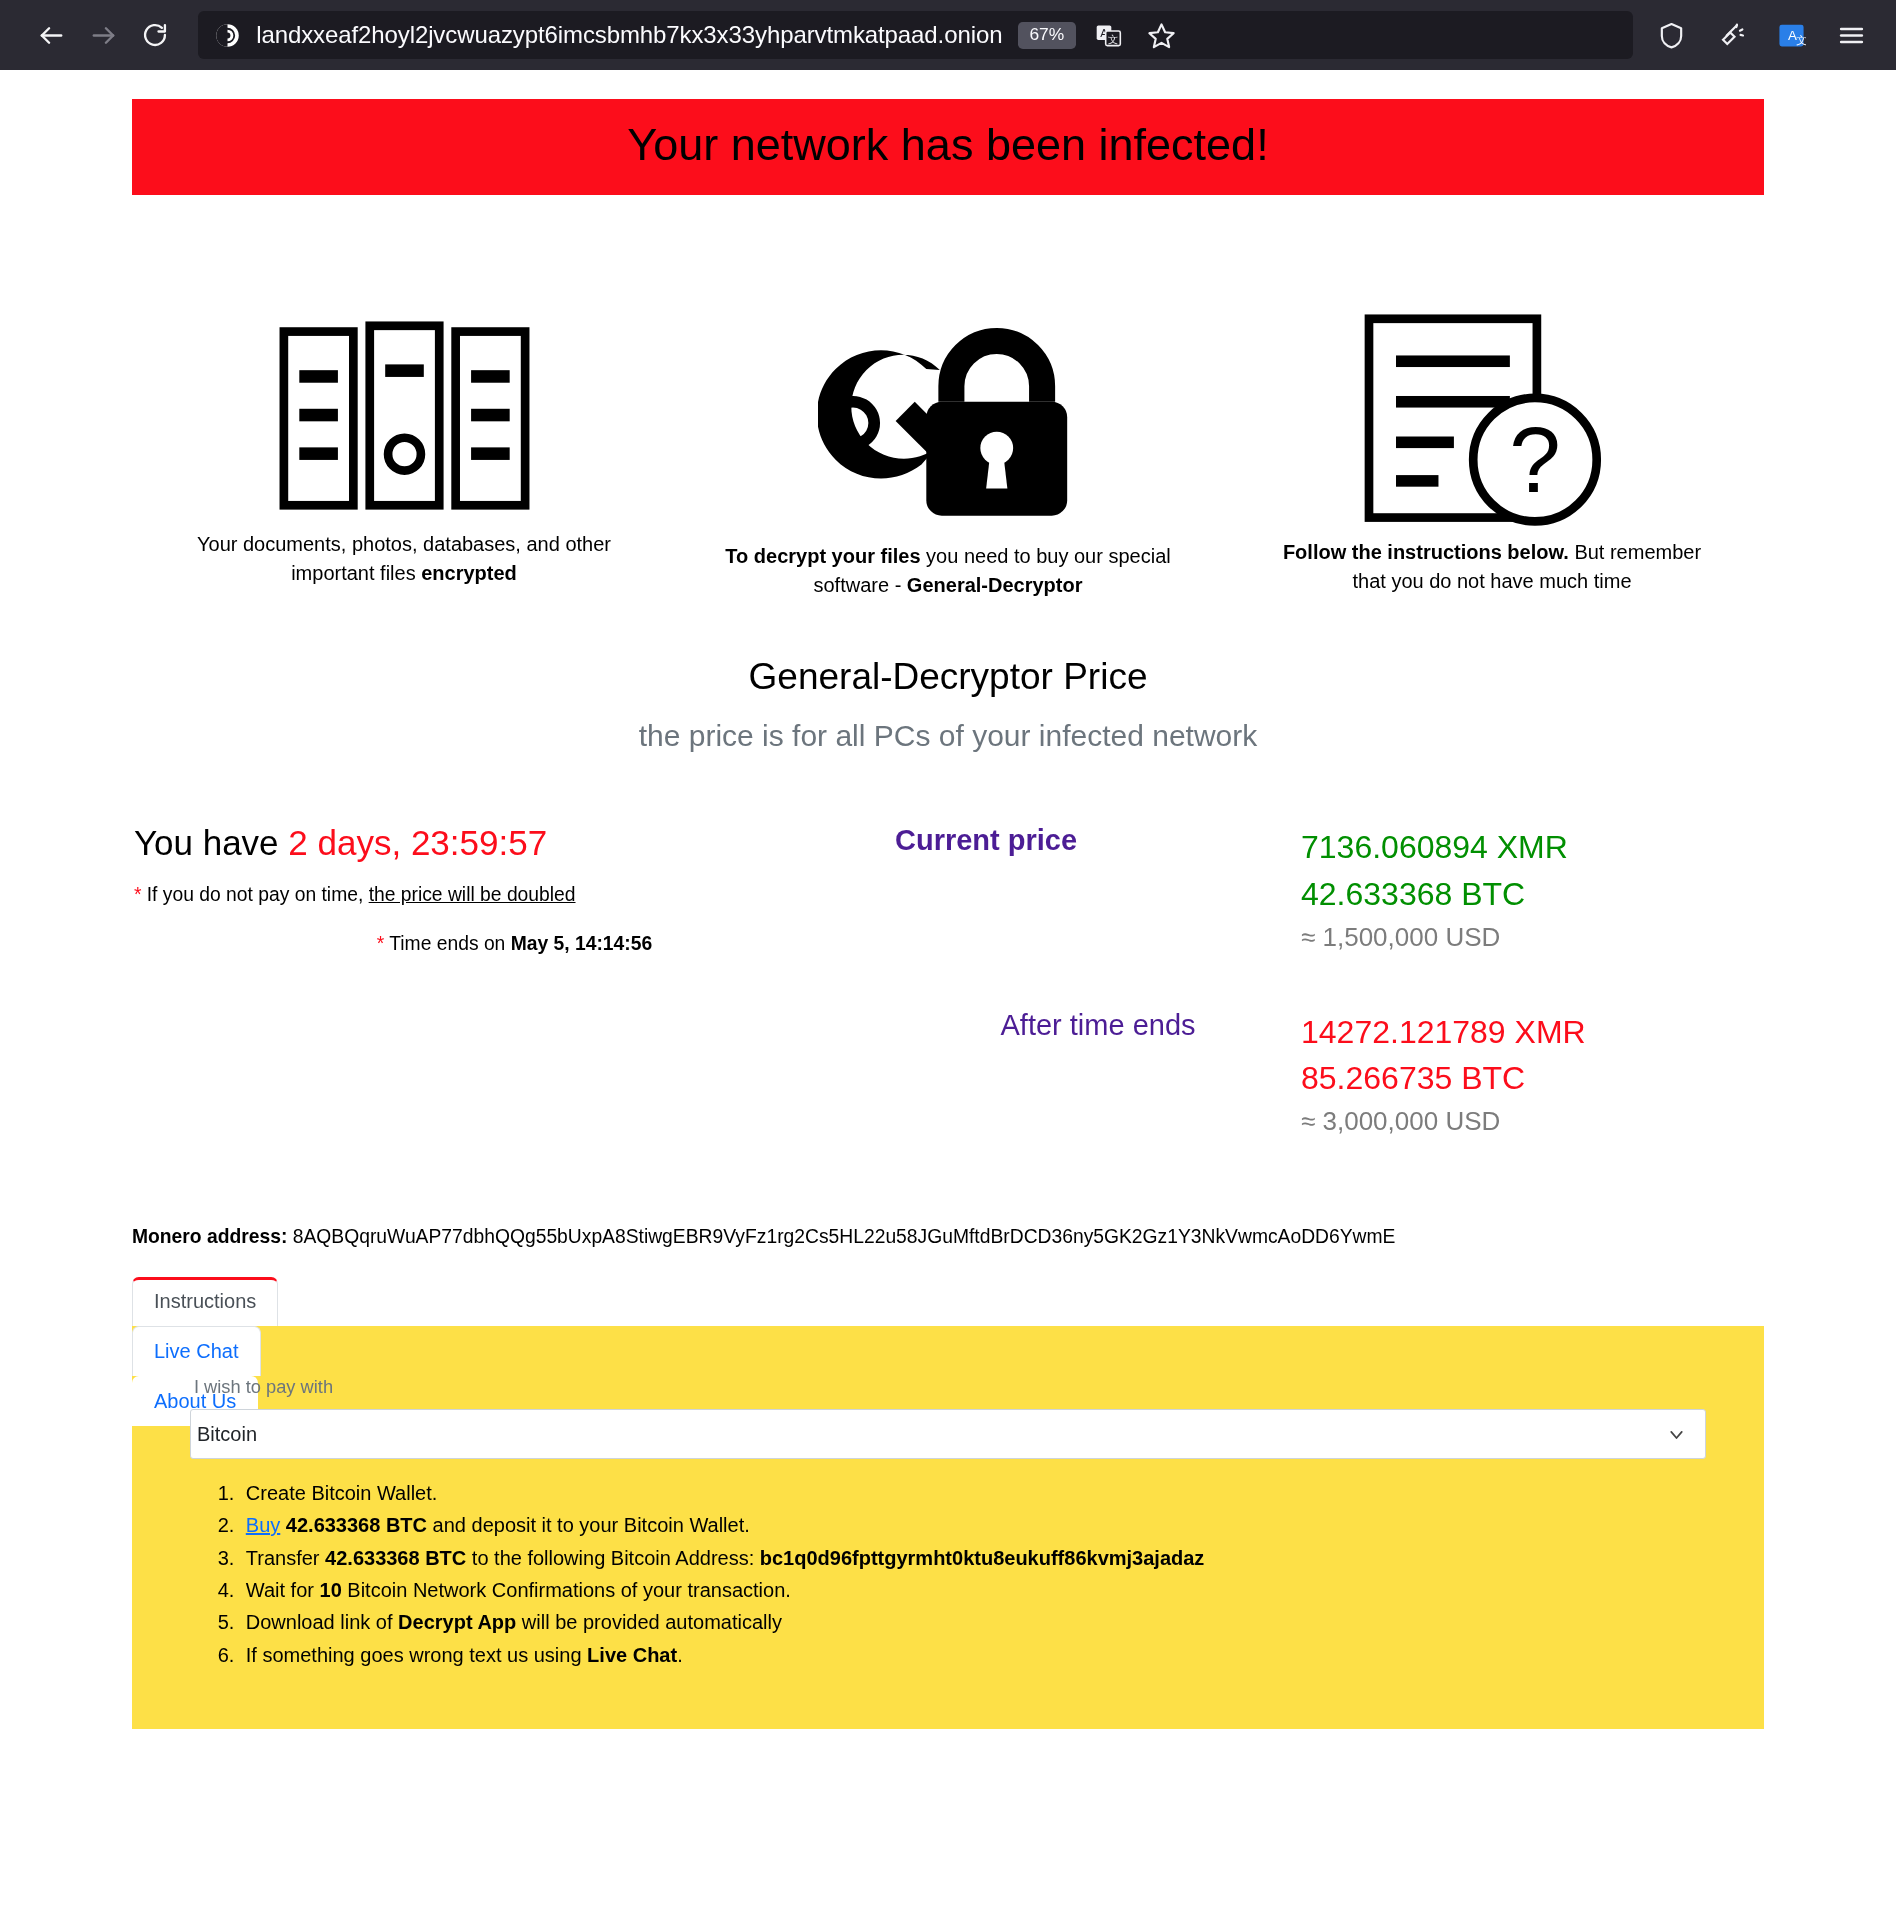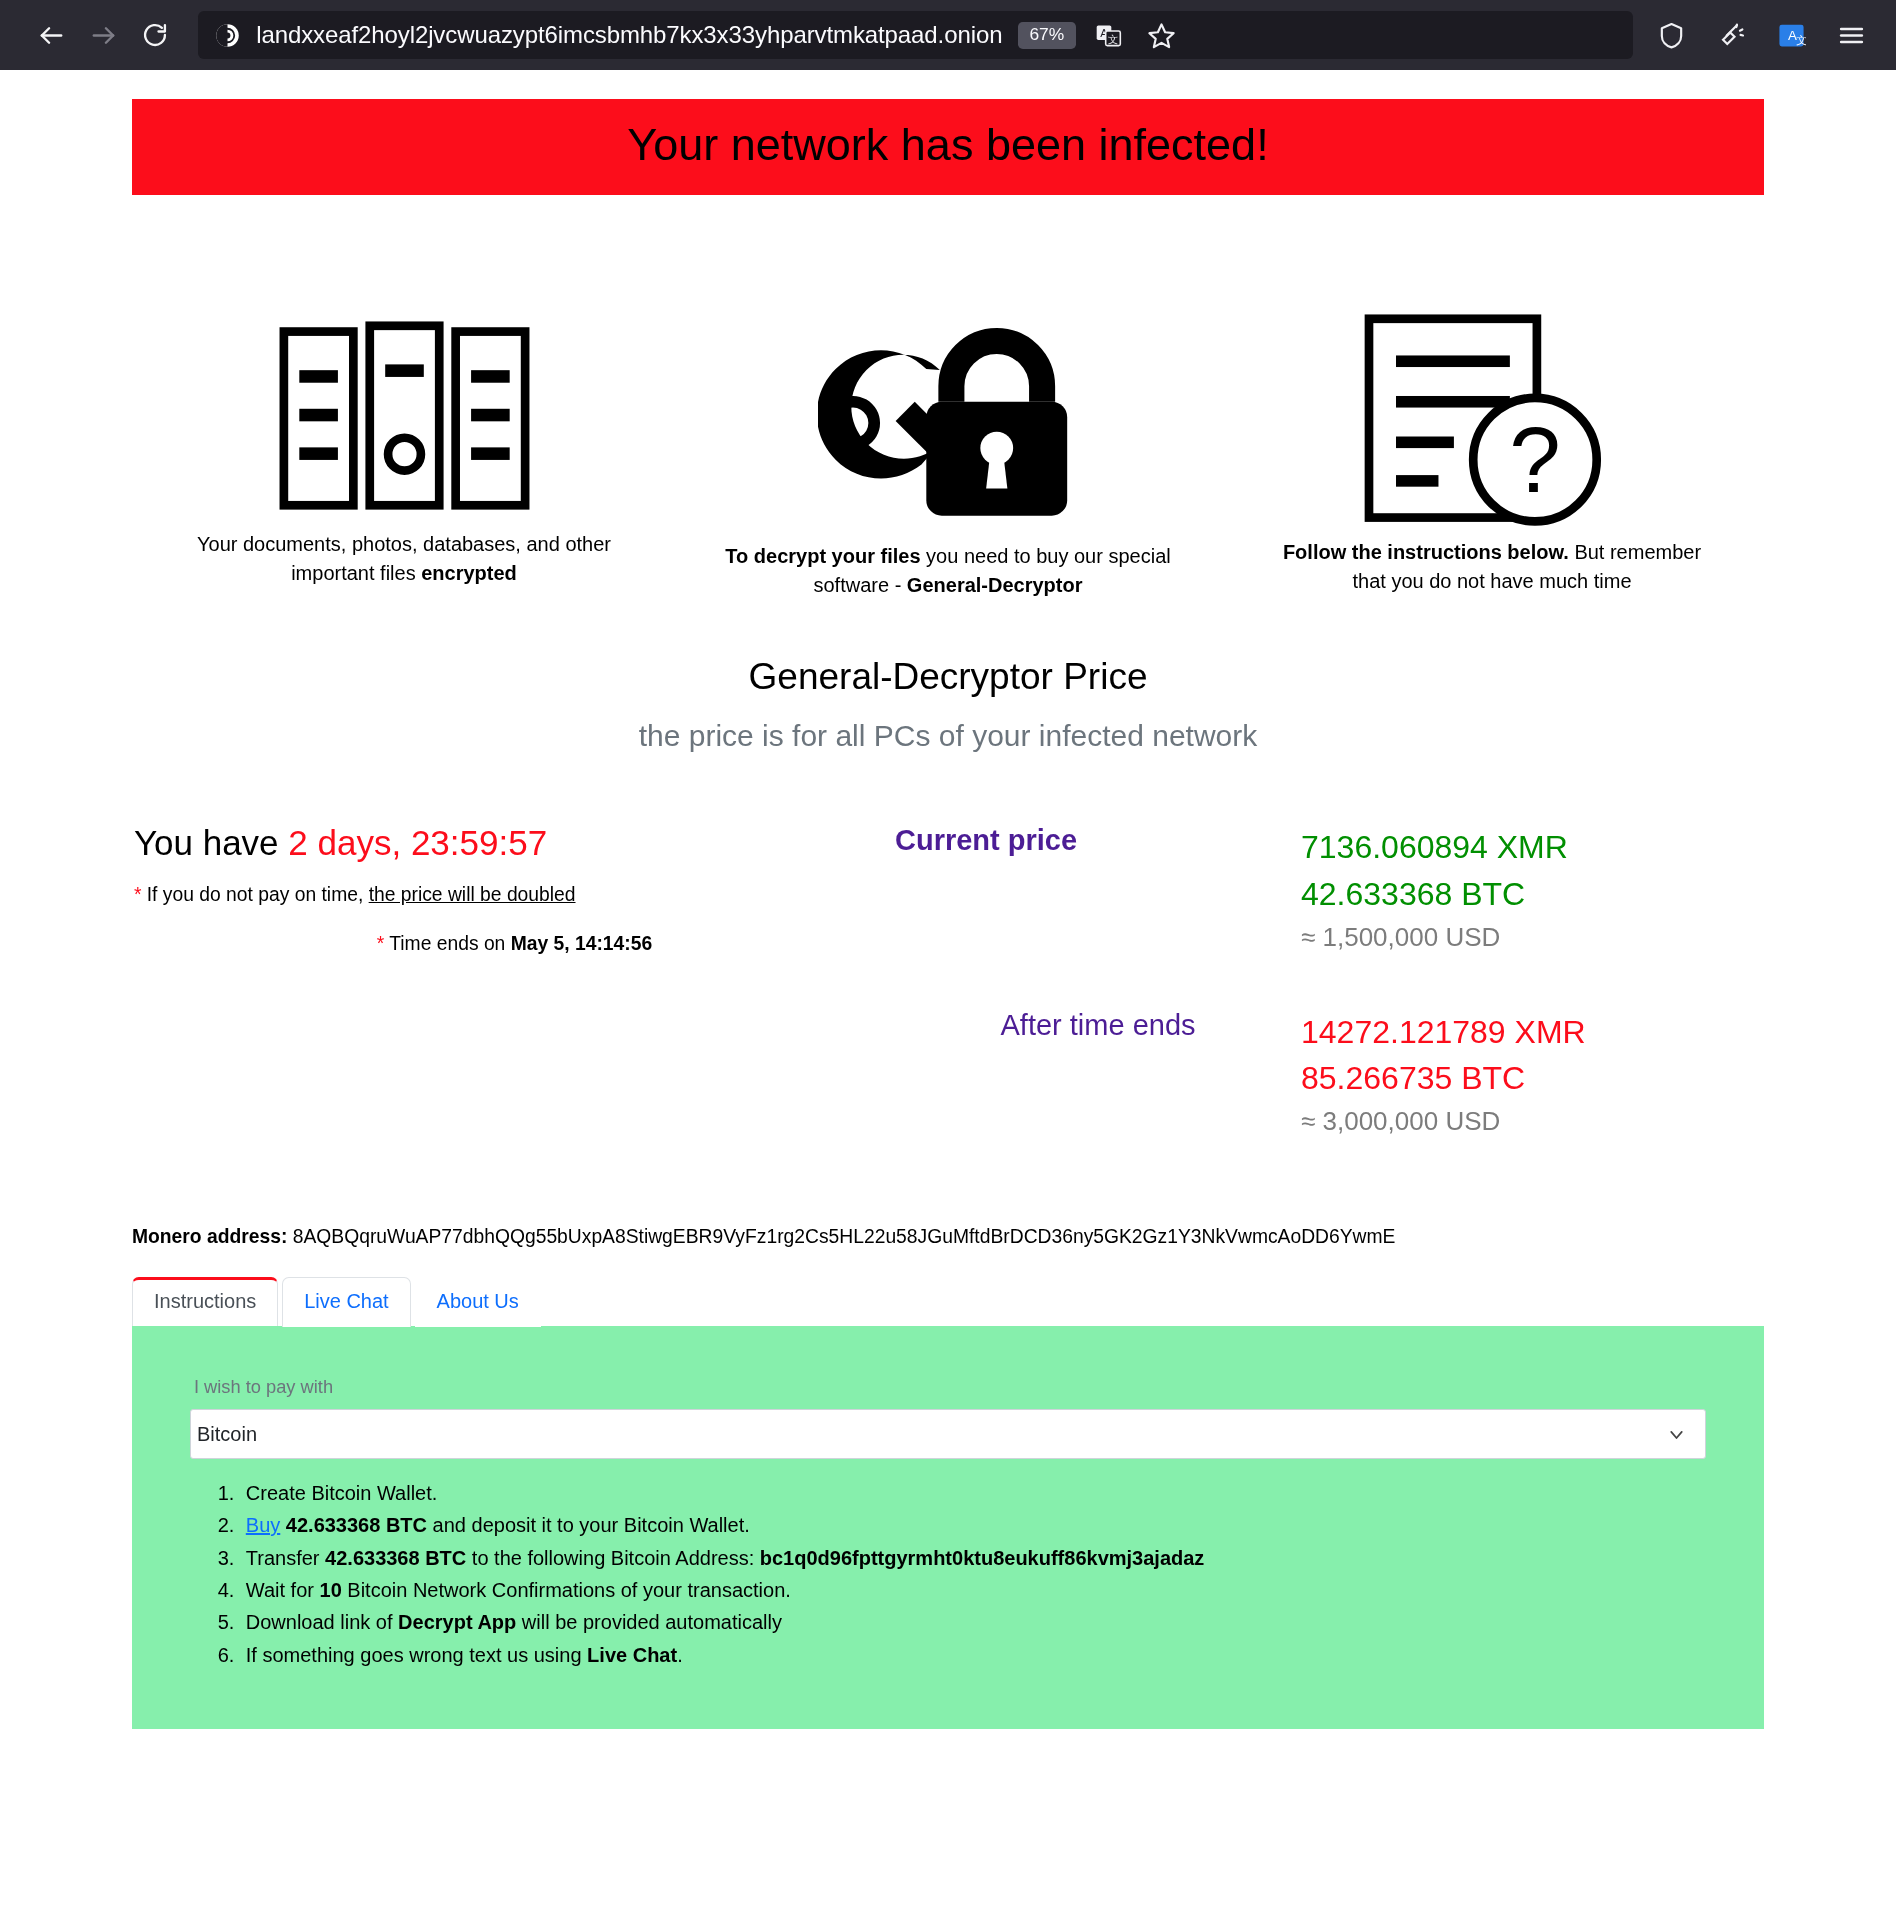--- a/index.html
+++ b/index.html
@@ -174,20 +174,21 @@
   }
   .addr b{ font-weight:bold; }
 
   
   .tabs{
     display:flex;
     margin-top:25px;
     align-items:flex-start;
     border-bottom:0;
     height:50px;
+    flex-direction:column;
   }
   .tab{
     font-size:20px;
     padding:11.6px 21px 13.5px 21px;
     border:1px solid #dee2e6;
     border-bottom:none;
     border-radius:6.8px 6.8px 0 0;
     background:#fff;
     color:#0d6efd;
     line-height:1.2;
@@ -195,21 +196,21 @@
   }
   .tab.active{
     color:#495057;
     border-top:3.9px solid #fc0d1b;
     padding-top:8.7px;
   }
   .tab.plain{ border-color:transparent; }
 
   
   .panel{
-    background:#86efac;
+    background:#fde047;
     margin-top:-1px;
     padding:50px 58px 58px 58px;
     min-height:386px;
   }
   .panel-label{
     font-size:18.3px;
     color:#6c757d;
     margin-bottom:11.6px;
     padding-left:3.9px;
   }

